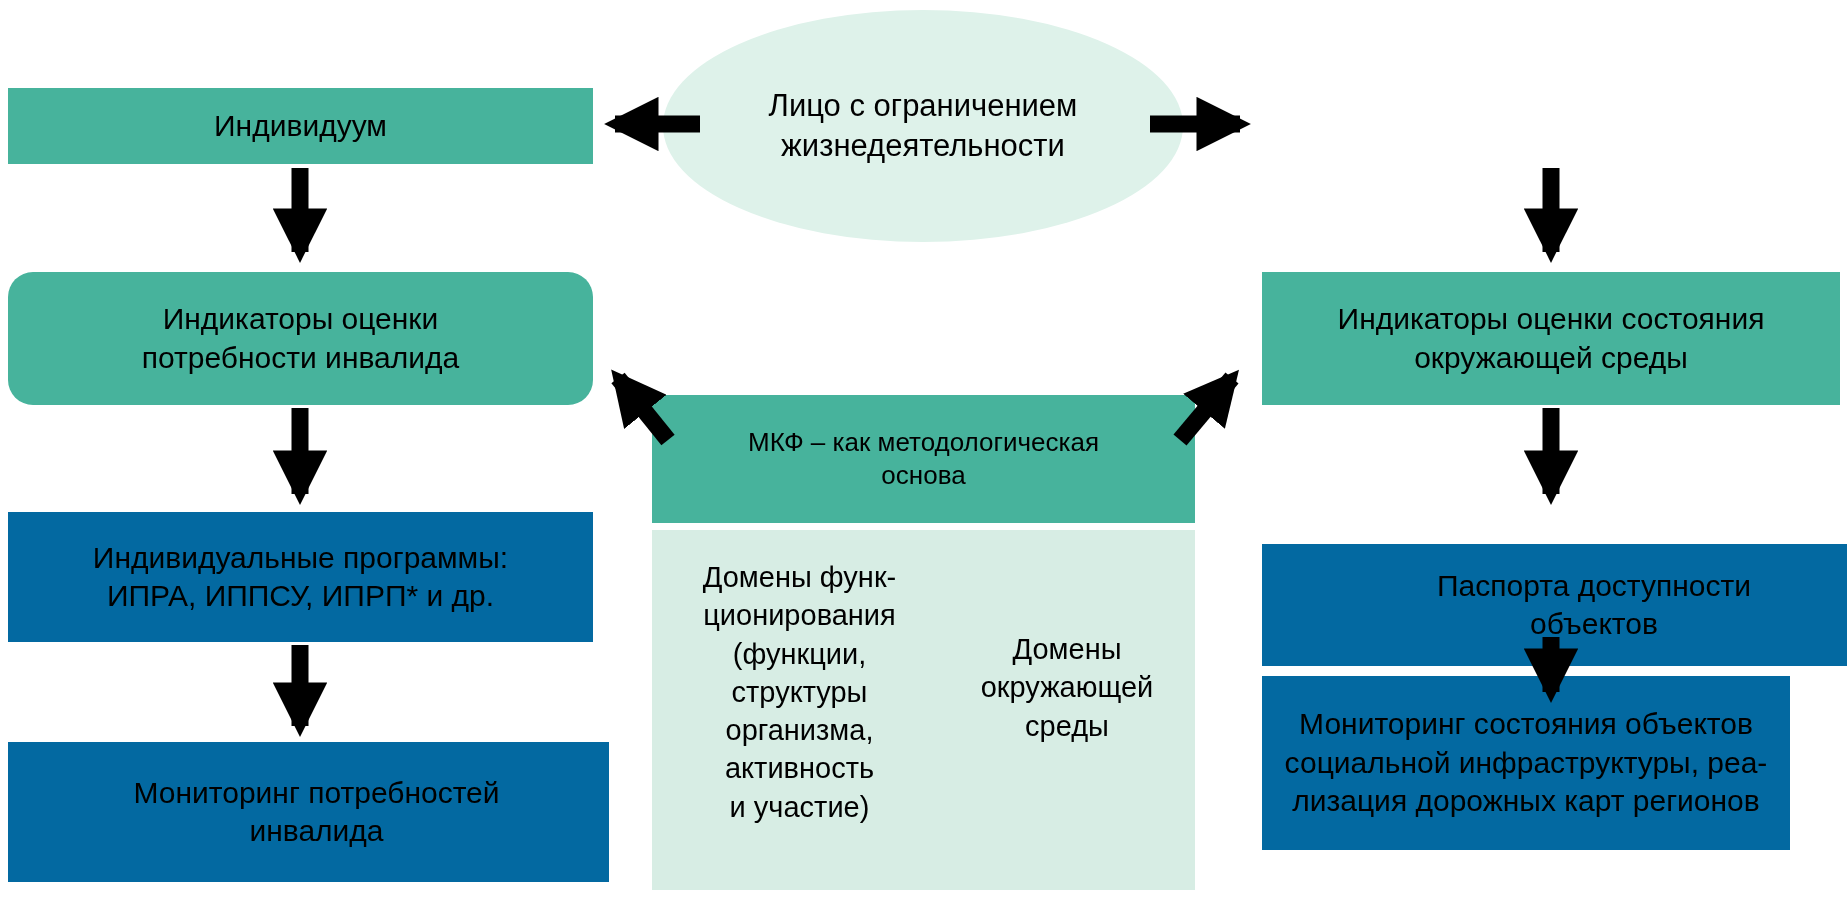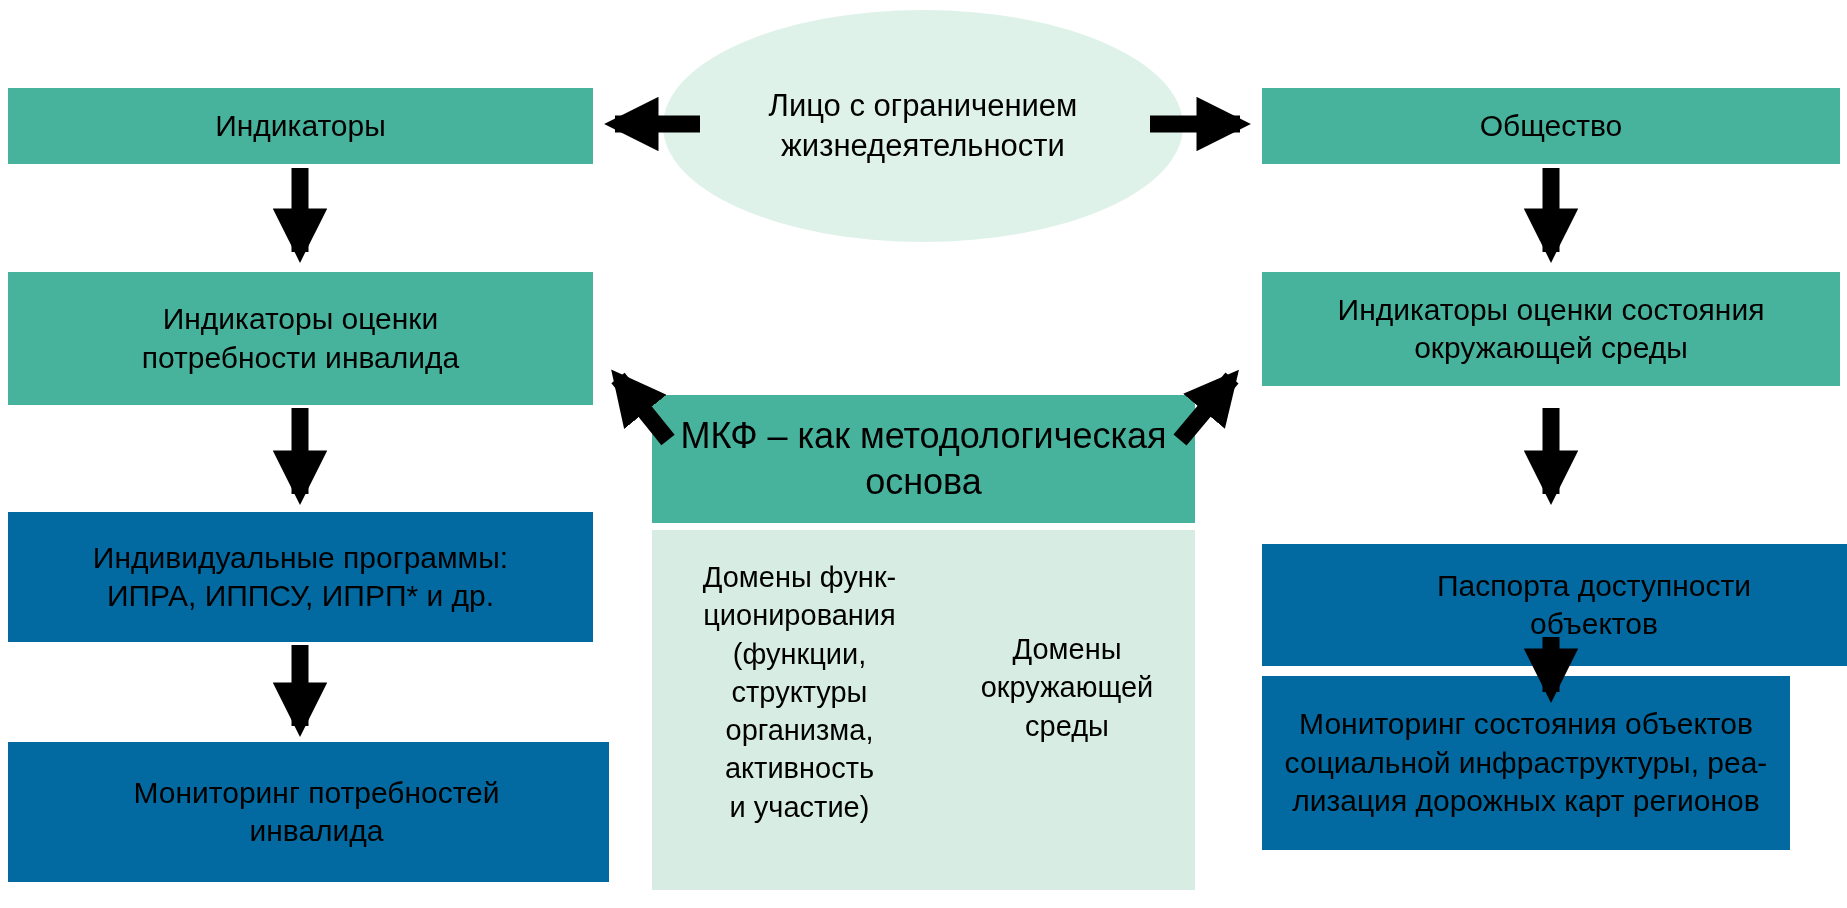--- a/index.html
+++ b/index.html
@@ -6,46 +6,45 @@
   body{font-family:"Liberation Sans","DejaVu Sans",sans-serif;color:#000;}
   .canvas{position:relative;width:1847px;height:908px;background:#fff;overflow:hidden;}
   .box{position:absolute;display:flex;align-items:center;justify-content:center;
        text-align:center;white-space:pre-line;font-size:30px;line-height:1.28;}
   .teal{background:#47b39c;}
   .light{background:#0369a1;}
   .ellipse{position:absolute;left:663px;top:10px;width:520px;height:232px;
        background:#def2ea;border-radius:50%;display:flex;align-items:center;
        justify-content:center;text-align:center;white-space:pre-line;
        font-size:31px;line-height:1.3;}
-  .center-header{font-size:36px;}
+  .center-header{font-size:26px;}
   .center-body{position:absolute;left:652px;top:530px;width:543px;height:360px;
        background:#d7ede4;}
   .center-text{position:absolute;white-space:pre-line;text-align:center;
        font-size:29px;line-height:1.32;}
   .arrows{position:absolute;left:0;top:0;width:1847px;height:908px;pointer-events:none;}
   .arrows line{stroke:#000;stroke-width:17;}
 </style>
 </head>
 <body>
 
 <div class="canvas">
 
   <div class="ellipse">Лицо с ограничением
 жизнедеятельности</div>
 
-  <div class="box teal" style="left:8px;top:88px;width:585px;height:76px;">Индикаторы</div>
-  <div class="box teal" style="left:8px;top:272px;width:585px;height:133px;">Индикаторы оценки
+  <div class="box teal" style="left:8px;top:88px;width:585px;height:76px;">Индивидуум</div>
+  <div class="box teal" style="left:8px;top:272px;width:585px;height:133px;border-radius:25px;">Индикаторы оценки
 потребности инвалида</div>
   <div class="box light" style="left:8px;top:512px;width:585px;height:130px;">Индивидуальные программы:
 ИПРА, ИППСУ, ИПРП* и др.</div>
   <div class="box light" style="left:8px;top:742px;width:585px;height:140px;padding-left:16px;">Мониторинг потребностей
 инвалида</div>
 
-  <div class="box teal" style="left:1262px;top:88px;width:578px;height:76px;">Общество</div>
-  <div class="box teal" style="left:1262px;top:272px;width:578px;height:114px;">Индикаторы оценки состояния
+  <div class="box teal" style="left:1262px;top:272px;width:578px;height:133px;">Индикаторы оценки состояния
 окружающей среды</div>
   <div class="box light" style="left:1262px;top:544px;width:664px;height:122px;">Паспорта доступности
 объектов</div>
   <div class="box light" style="left:1262px;top:676px;width:528px;height:174px;">Мониторинг состояния объектов
 социальной инфраструктуры, реа-
 лизация дорожных карт регионов</div>
 
   <div class="box teal center-header" style="left:652px;top:395px;width:543px;height:128px;">МКФ – как методологическая
 основа</div>
   <div class="center-body">

